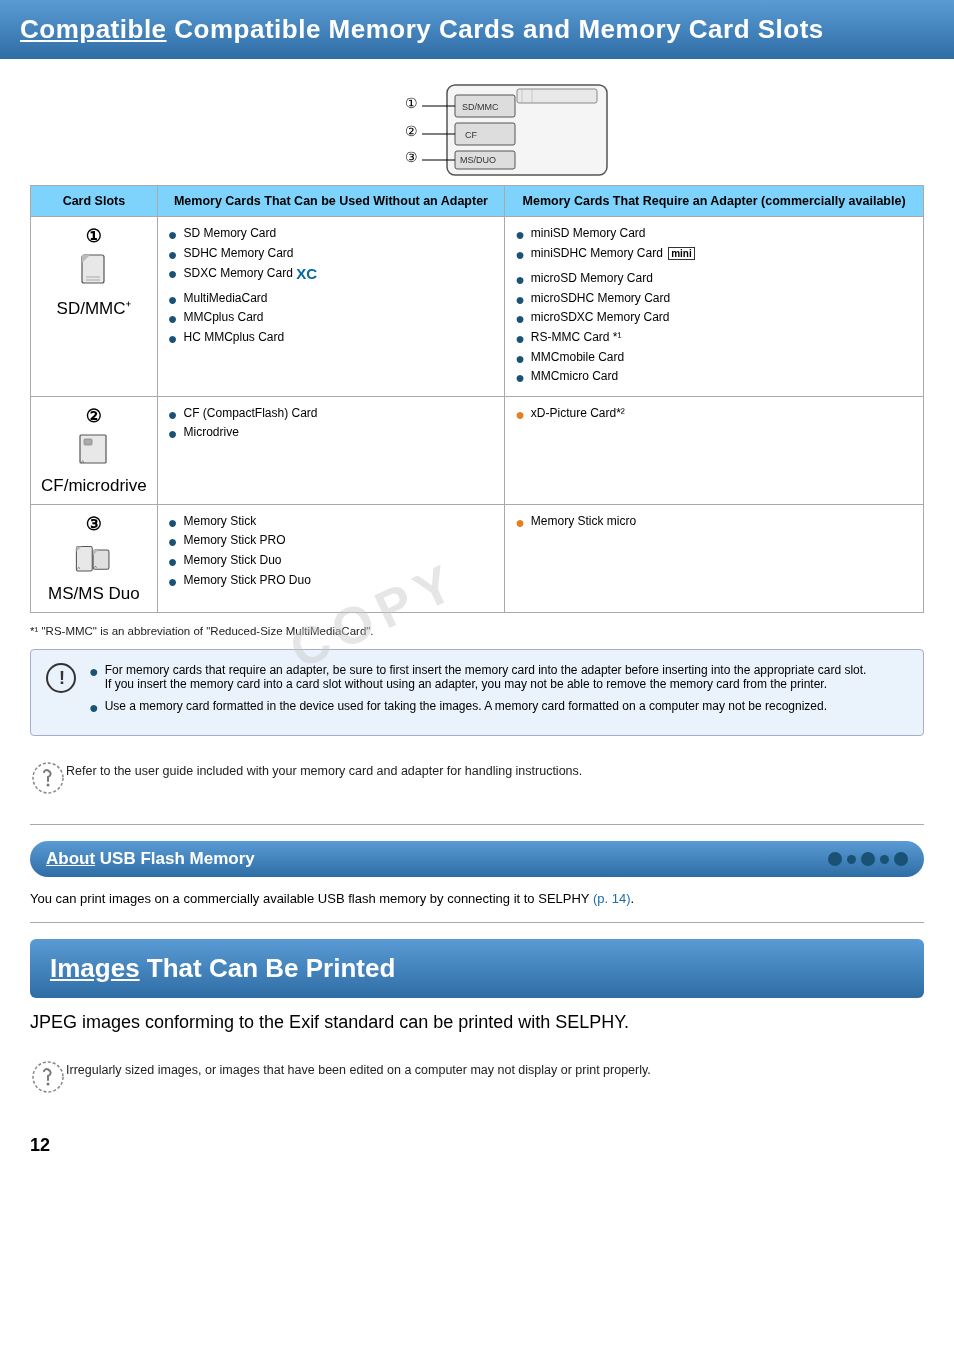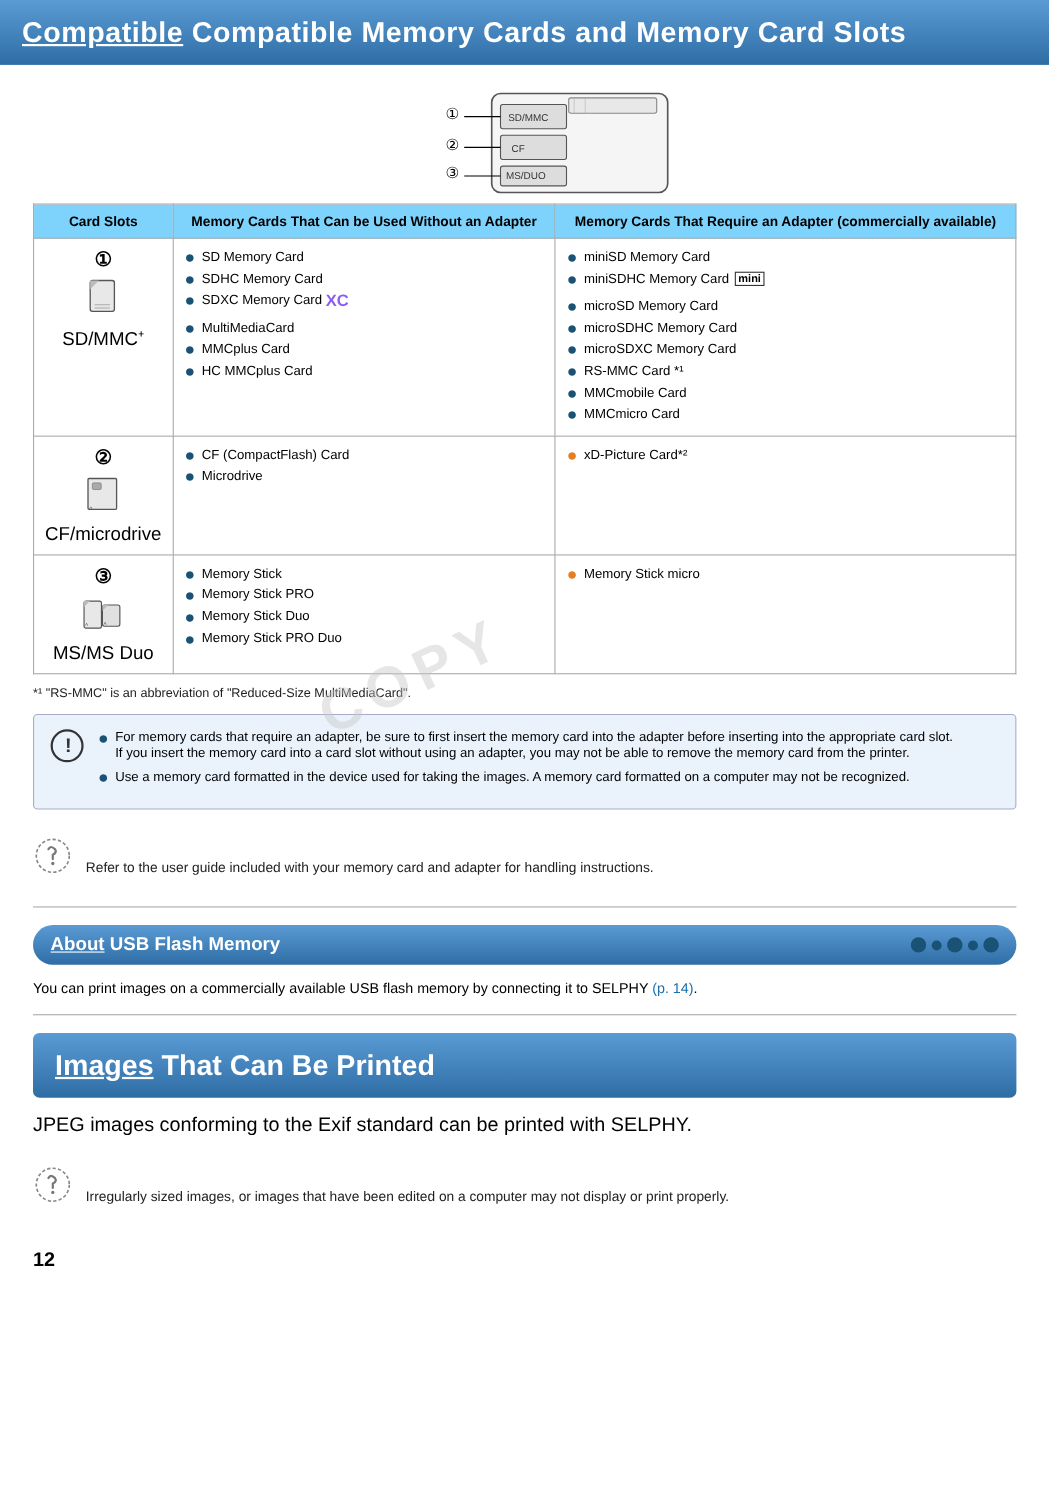--- a/index.html
+++ b/index.html
@@ -134,22 +134,21 @@
     }
     .warning-content {
       flex: 1;
     }
     .warning-content .bullet-list li {
       margin-bottom: 6px;
     }
 
     .note-box {
       display: flex;
-      gap: 12px;
-      align-items: flex-end;
+      align-items: flex-start;
       padding: 12px 0;
       margin: 8px 0;
     }
     .note-icon {
       flex-shrink: 0;
       width: 36px;
       height: 36px;
     }
     .note-text {
       font-size: 12.5px;
@@ -254,21 +253,21 @@
       border: 1px solid #333;
       padding: 0 2px;
       margin-left: 2px;
       vertical-align: middle;
       font-weight: bold;
     }
 
     .xc-logo {
       font-weight: bold;
       font-size: 15px;
-      color: #8b5cf6;
+      color: #0369a1;
       vertical-align: middle;
     }
   </style>
 </head>
 <body>
 
 <div class="page-header">
   <h1>
     <span class="underline">Compatible</span>
     <span>Compatible Memory Cards and Memory Card Slots</span>

